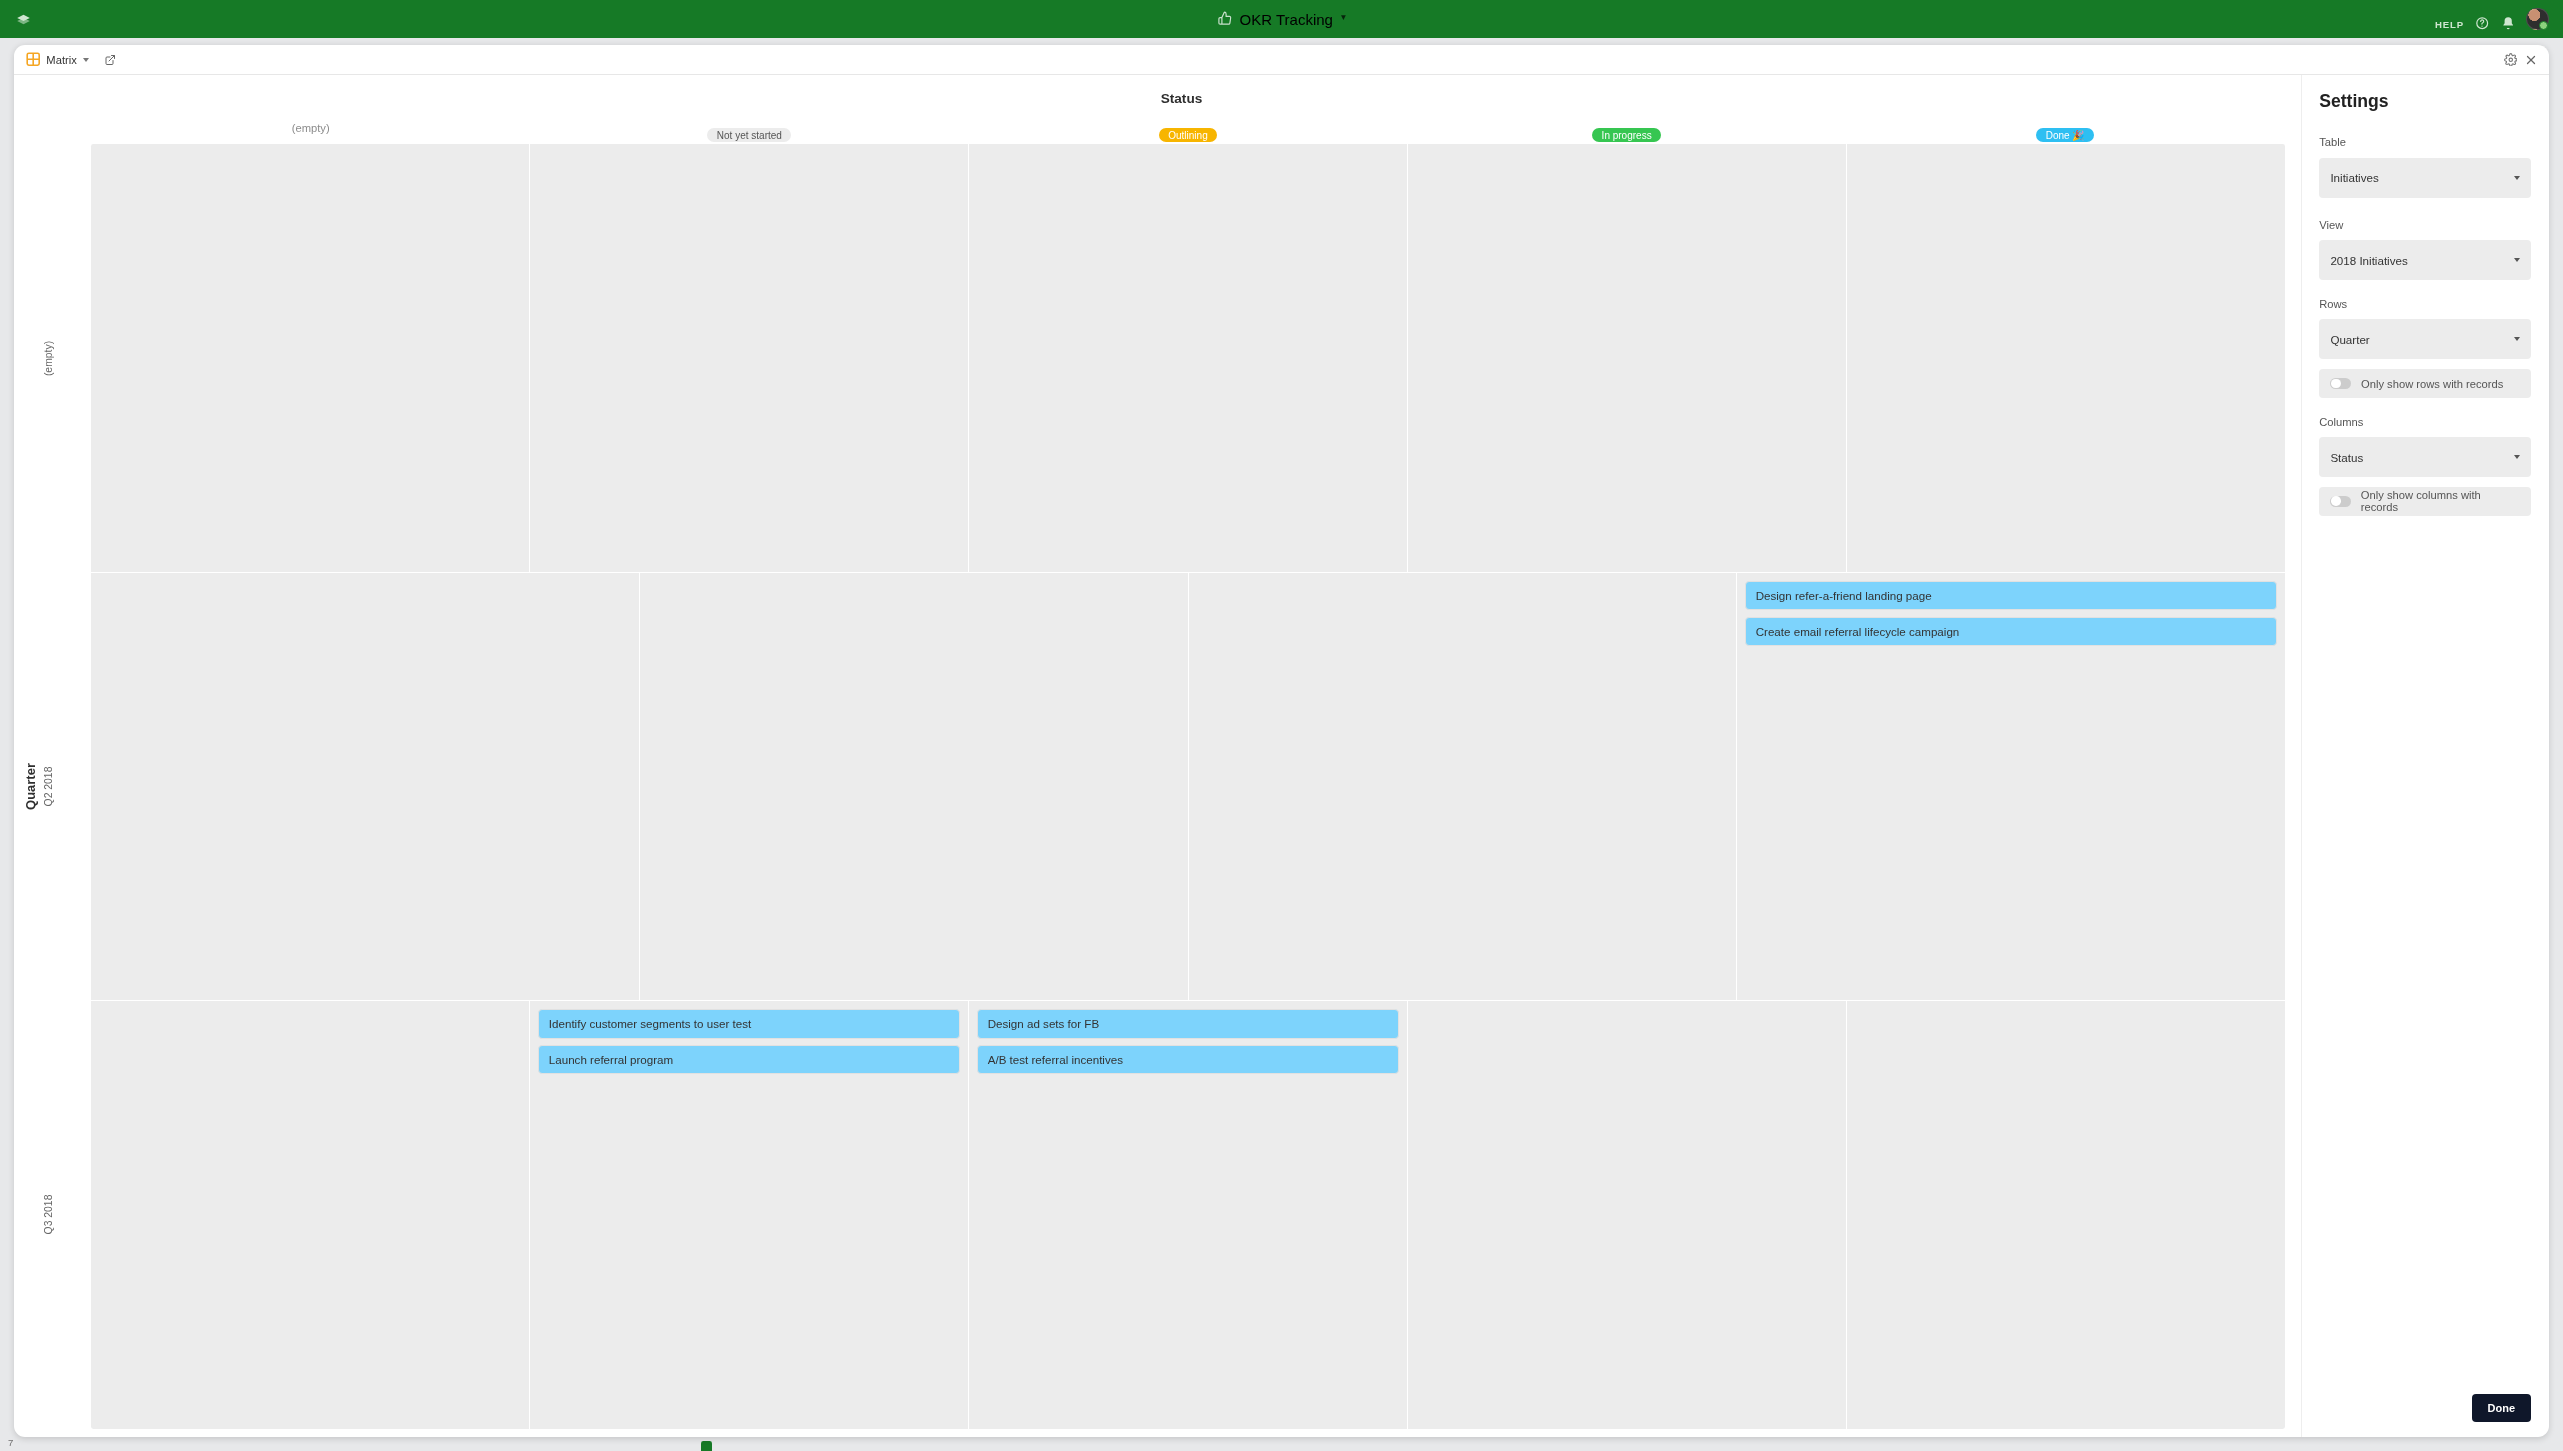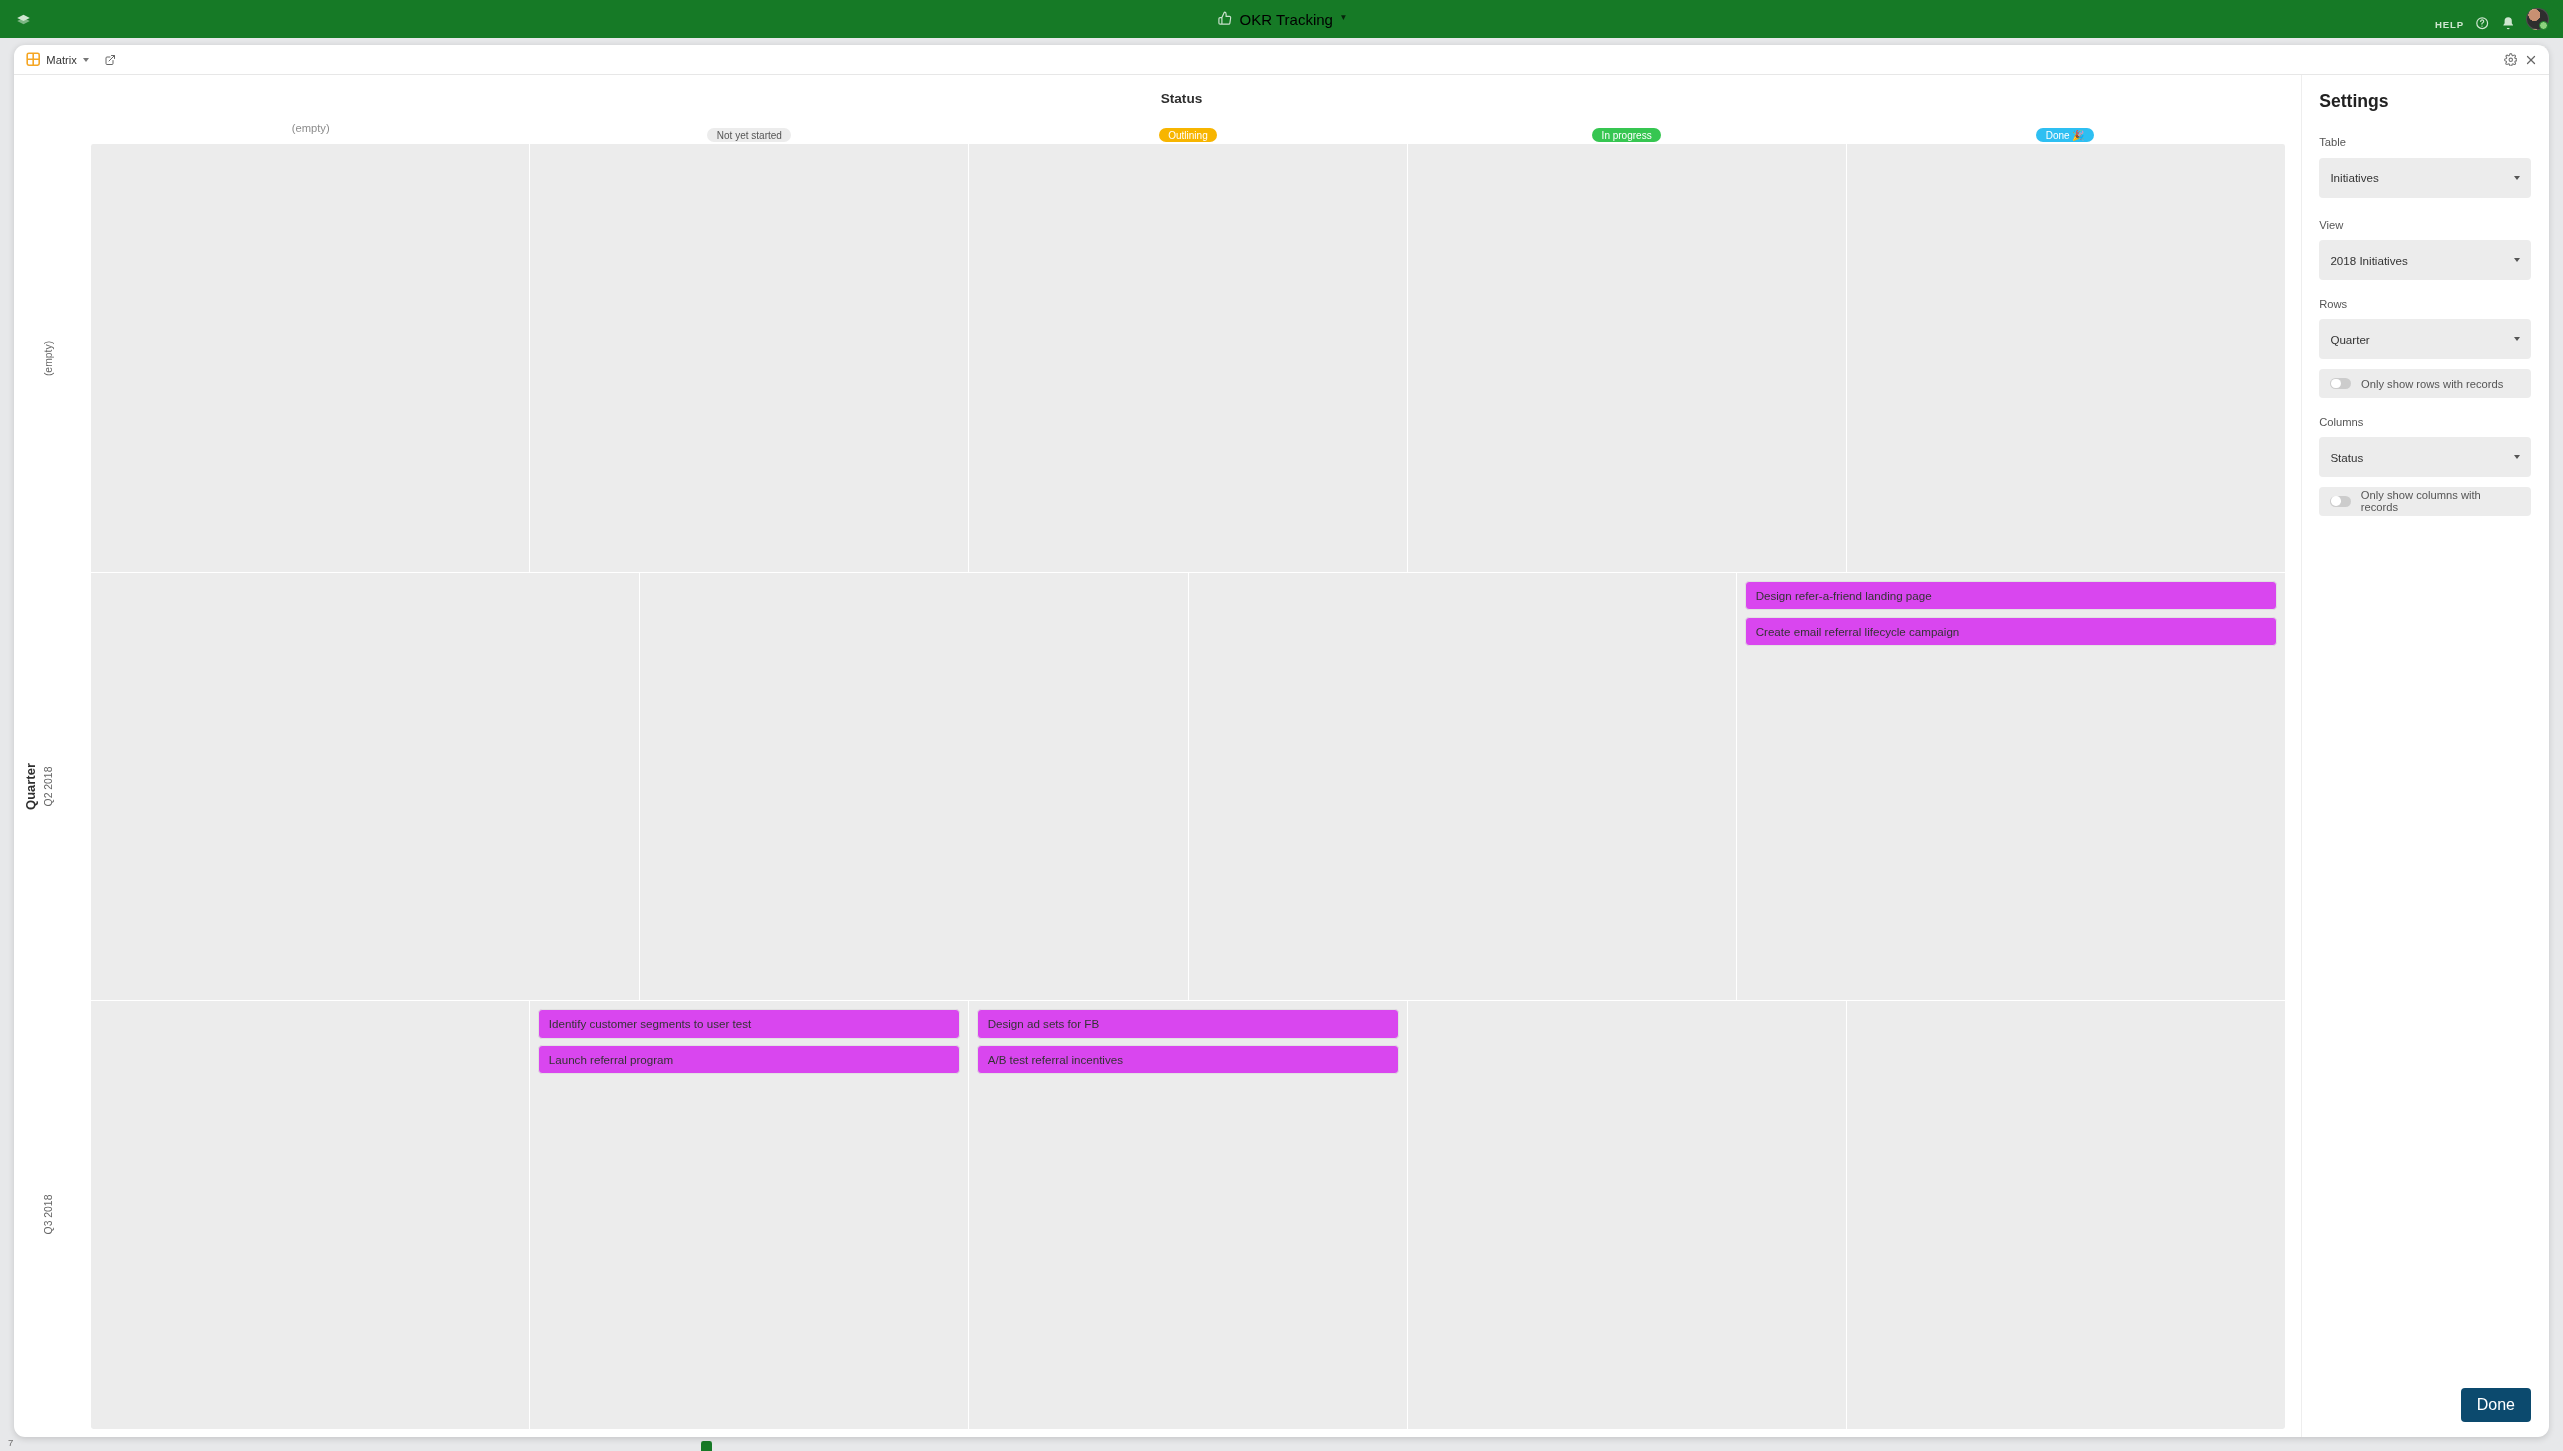--- a/index.html
+++ b/index.html
@@ -49,33 +49,33 @@
   .y-axis-label span { transform:rotate(-90deg); white-space:nowrap; font-size:13px; font-weight:600; color:#2f2f2f;}
   .row-headers { width:21px; display:flex; flex-direction:column; }
   .row-headers > div { flex:1; display:flex; align-items:center; justify-content:center; }
   .row-headers span { transform:rotate(-90deg); white-space:nowrap; font-size:10.4px; color:#666; }
 
   .grid { flex:1; display:flex; flex-direction:column; background:#ececec; border-radius:2.4px; overflow:hidden; margin-left:32px;}
   .grid-row { flex:1; display:flex; }
   .grid-row + .grid-row { border-top:0.8px solid #fff;}
   .cell { flex:1; padding:8px; display:flex; flex-direction:column; gap:6.4px; }
   .cell + .cell { border-left:0.8px solid #fff;}
-  .card { background:#d946ef; border:0.8px solid #e1e1e1; border-radius:4px; padding:7.2px 9.6px; font-size:11.6px; color:#333; box-shadow:0 0 0 rgba(0,0,0,0);}
+  .card { background:#7dd3fc; border:0.8px solid #e1e1e1; border-radius:4px; padding:7.2px 9.6px; font-size:11.6px; color:#333; box-shadow:0 0 0 rgba(0,0,0,0);}
 
   
   .settings { width:248px; border-left:0.8px solid #eee; padding:16px 17.6px 14.4px 17.6px; display:flex; flex-direction:column; gap:3.2px;}
   .settings h2 { font-size:17.6px; font-weight:600; color:#222; margin-bottom:14.4px;}
   .section-label { font-size:11.2px; color:#555; margin-top:6.4px; margin-bottom:6.4px;}
   .select-box { background:#ececec; border-radius:4px; height:40px; display:flex; align-items:center; padding:0 11.2px; font-size:11.6px; color:#333; position:relative; cursor:pointer;}
   .select-box .caret { position:absolute; right:11.2px; border-top-color:#555;}
   .toggle-row { background:#ececec; border-radius:4px; height:29px; display:flex; align-items:center; padding:0 11.2px; font-size:11.2px; color:#555; gap:9.6px; margin-top:6.4px; cursor:pointer;}
   .toggle { width:21px; height:11.2px; border-radius:6.4px; background:#ccc; position:relative;}
   .toggle::after{ content:""; position:absolute; left:0.8px; top:0.8px; width:9.6px;height:9.6px;border-radius:50%; background:#fff;}
   .settings-footer { margin-top:auto; display:flex; justify-content:flex-end;}
-  .done-btn { background:#0c4a6e; color:#fff; border:none; border-radius:4px; padding:8px 16px; font-size:16px; font-weight:400; cursor:pointer;}
+  .done-btn { background:#0f172a; color:#fff; border:none; border-radius:4px; padding:8px 16px; font-size:11px; font-weight:700; cursor:pointer;}
 
   .icon-svg { display:block; }
 </style>
 </head>
 <body>
 
 <div class="topbar">
   <div class="topbar-left">
     <svg class="icon-svg" width="19" height="19" viewBox="0 0 24 24">
         <g fill="#cfe6d0">

